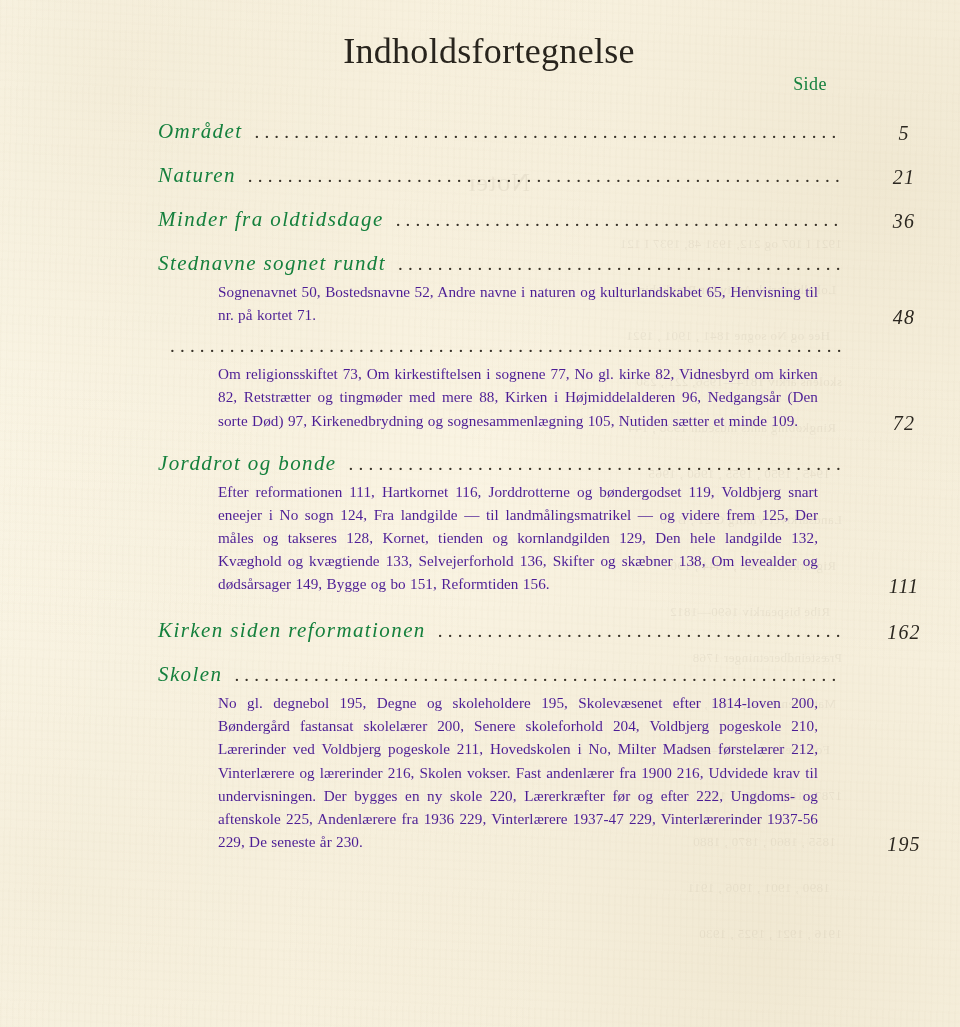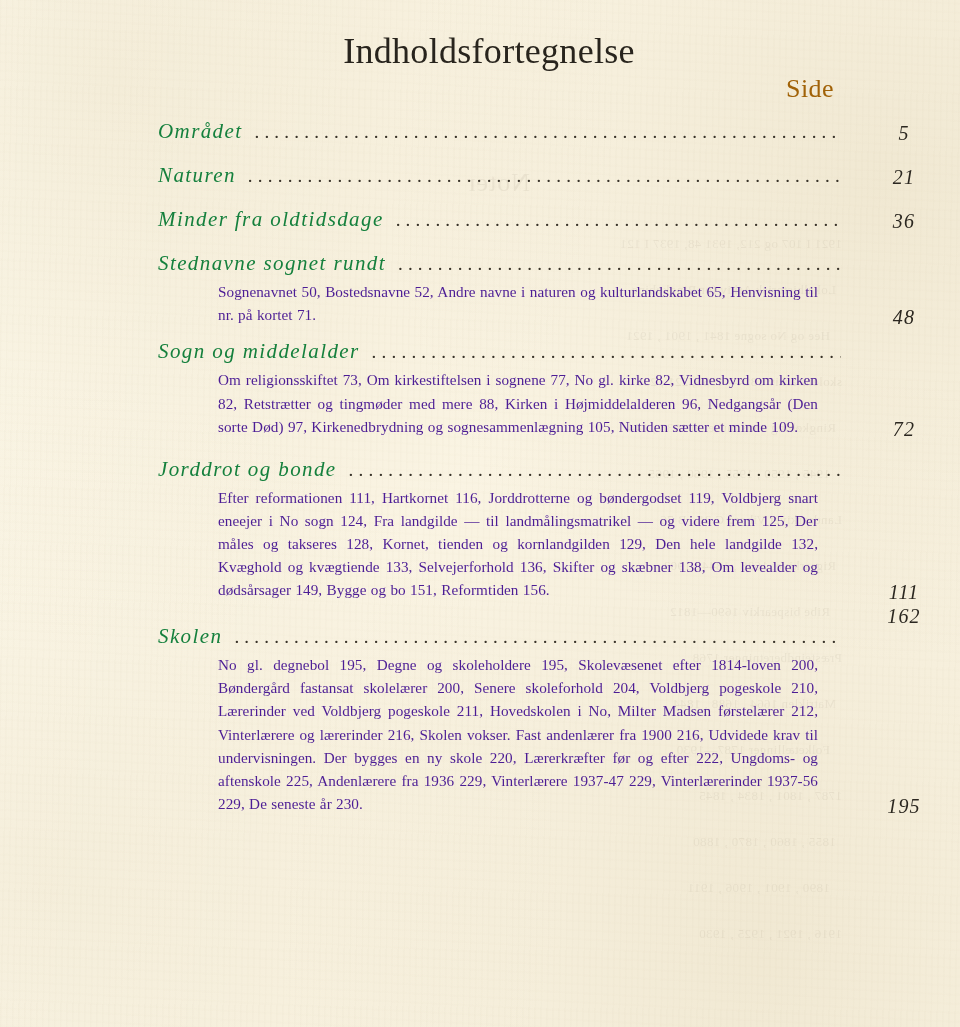--- a/index.html
+++ b/index.html
@@ -96,23 +96,23 @@
     padding-left: 18px;
     box-sizing: border-box;
   }
 
   .side-header {
     position: absolute;
     top: 74px;
     left: 772px;
     width: 76px;
     text-align: center;
-    font-size: 26px;
+    font-size: 18px;
     letter-spacing: 0.4px;
-    color: #a16207;
+    color: #15803d;
   }
 
   .toc {
     position: absolute;
     top: 100px;
     left: 0;
     width: 960px;
   }
 
   .entry {
@@ -237,35 +237,38 @@
       <div class="entry" style="margin-top: 22px;">
         <div class="entry-line">
           <span class="entry-title">Stednavne sognet rundt</span>
           <span class="leader"></span>
         </div>
         <span class="entry-page">48</span>
         <p class="entry-sub">Sognenavnet 50, Bostedsnavne 52, Andre navne i naturen og kulturlandskabet 65, Henvisning til nr. på kortet 71.</p>
       </div>
       <div class="entry" style="margin-top: 14px;">
         <div class="entry-line">
-          <span class="entry-title">Sogn og middelalder</span>
           <span class="leader"></span>
         </div>
         <span class="entry-page">72</span>
         <p class="entry-sub">Om religionsskiftet 73, Om kirkestiftelsen i sognene 77, No gl. kirke 82, Vidnesbyrd om kirken 82, Retstrætter og tingmøder med mere 88, Kirken i Højmiddelalderen 96, Nedgangsår (Den sorte Død) 97, Kirkenedbrydning og sognesammenlægning 105, Nutiden sætter et minde 109.</p>
       </div>
       <div class="entry" style="margin-top: 20px;">
         <div class="entry-line">
           <span class="entry-title">Jorddrot og bonde</span>
           <span class="leader"></span>
         </div>
         <span class="entry-page">111</span>
         <p class="entry-sub">Efter reformationen 111, Hartkornet 116, Jorddrotterne og bøndergodset 119, Voldbjerg snart eneejer i No sogn 124, Fra landgilde — til landmålingsmatrikel — og videre frem 125, Der måles og takseres 128, Kornet, tienden og kornlandgilden 129, Den hele landgilde 132, Kvæghold og kvægtiende 133, Selvejerforhold 136, Skifter og skæbner 138, Om levealder og dødsårsager 149, Bygge og bo 151, Reformtiden 156.</p>
       </div>
       <div class="entry" style="margin-top: 24px;">
+        <div class="entry-line">
+          <span class="entry-title">Kirken siden reformationen</span>
+          <span class="leader"></span>
+        </div>
         <span class="entry-page">162</span>
       </div>
       <div class="entry" style="margin-top: 22px;">
         <div class="entry-line">
           <span class="entry-title">Skolen</span>
           <span class="leader"></span>
         </div>
         <span class="entry-page">195</span>
         <p class="entry-sub">No gl. degnebol 195, Degne og skoleholdere 195, Skolevæsenet efter 1814-loven 200, Bøndergård fastansat skolelærer 200, Senere skoleforhold 204, Voldbjerg pogeskole 210, Lærerinder ved Voldbjerg pogeskole 211, Hovedskolen i No, Milter Madsen førstelærer 212, Vinterlærere og lærerinder 216, Skolen vokser. Fast andenlærer fra 1900 216, Udvidede krav til undervisningen. Der bygges en ny skole 220, Lærerkræfter før og efter 222, Ungdoms- og aftenskole 225, Andenlærere fra 1936 229, Vinterlærere 1937-47 229, Vinterlærerinder 1937-56 229, De seneste år 230.</p>
       </div>

